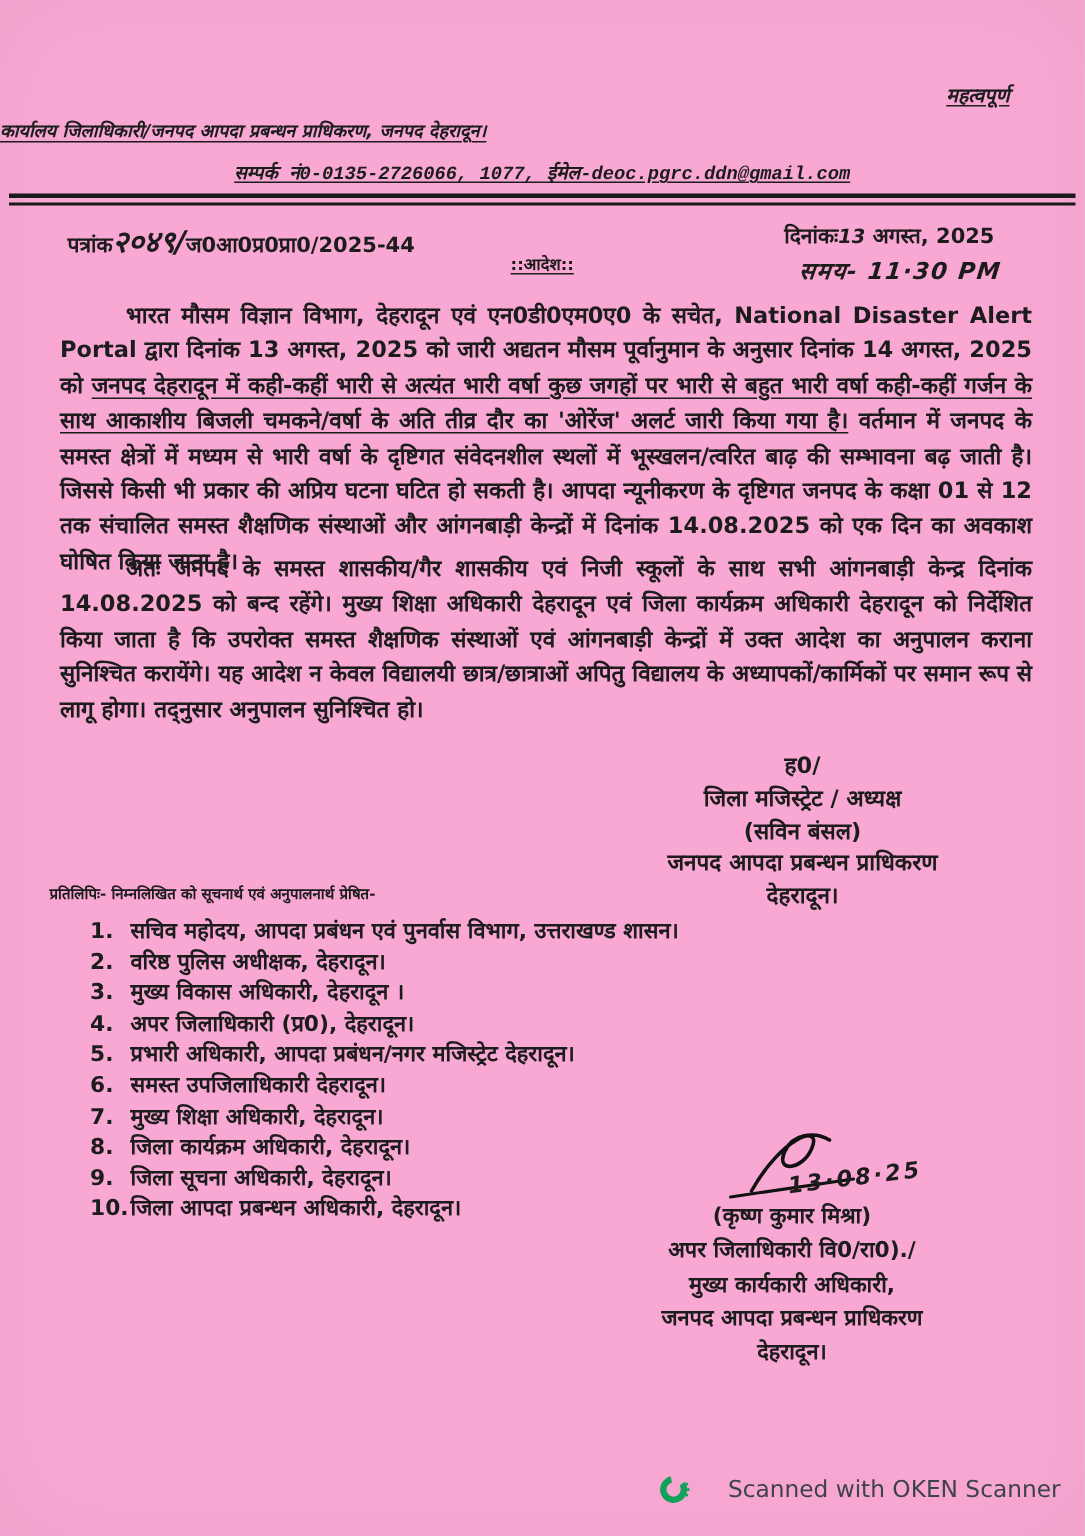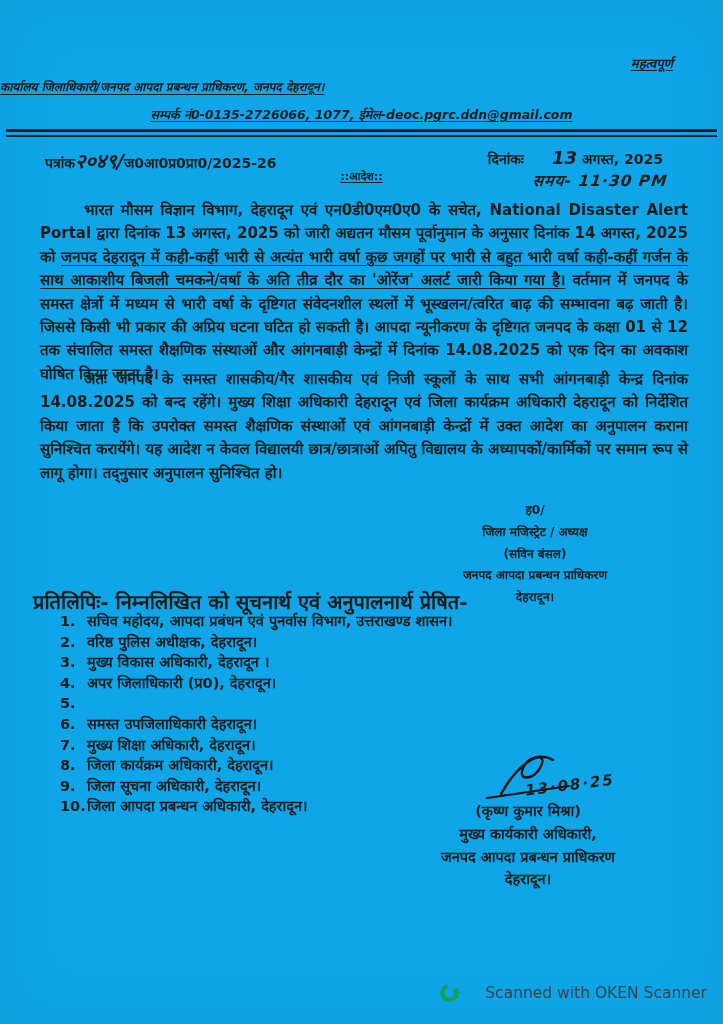--- a/index.html
+++ b/index.html
@@ -1,70 +1,70 @@
 <!DOCTYPE html>
 <html><head>
 <meta charset="utf-8">
 <style>
   * { margin:0; padding:0; box-sizing:border-box; }
   body { background:#d9d9d9; font-family:"DejaVu Sans", sans-serif; }
   .page {
     position:relative; width:723px; height:1024px; margin:0 auto;
-    background:#0ea5e9; color:#1c1c1c; overflow:hidden;
+    background:#f9a8d4; color:#1c1c1c; overflow:hidden;
     box-shadow: inset 0 0 70px rgba(60,60,55,0.06);
   }
   .hand { font-style:italic; font-weight:700; letter-spacing:1px; }
 
   .important {
     position:absolute; top:54px; right:50px;
     font-size:13px; font-weight:700; font-style:italic;
     text-decoration:underline; text-underline-offset:2px;
   }
   .office-title {
     position:absolute; top:78px; left:0; width:100%;
     text-align:left; font-size:12px; font-weight:700; font-style:italic;
   }
   .office-title span { text-decoration:underline; text-underline-offset:3px; }
   .contact-line {
     position:absolute; top:106px; left:0; width:100%;
-    text-align:center; font-size:12.5px; font-weight:700; font-style:italic;
+    text-align:center; font-size:12.5px; font-weight:700; font-style:italic;font-family:Liberation Mono, monospace;
   }
   .contact-line span { text-decoration:underline; text-underline-offset:2px; }
 
   .rule-top { position:absolute; top:129px; left:6px; right:6px; height:3px; background:#1a1a1a; }
   .rule-bottom { position:absolute; top:135px; left:6px; right:6px; height:2px; background:#1a1a1a; }
 
   .letter-no { position:absolute; top:147px; left:45px; font-size:14px; font-weight:700; }
   .letter-no .hand { font-size:20px; letter-spacing:0; }
   .date-line { position:absolute; top:147px; right:60px; font-size:14px; font-weight:700; }
-  .date-line .hand { font-size:18px; letter-spacing:0;margin-left:28px; }
+  .date-line .hand { font-size:13px; letter-spacing:0; }
   .time-line { position:absolute; top:169px; right:55px; font-size:15.5px; }
   .time-line .hand { display:inline-block; transform:skewX(-6deg); }
 
   .order-heading {
     position:absolute; top:168px; left:0; width:100%; text-align:center;
     font-size:11px; font-weight:700;
   }
   .order-heading span { text-decoration:underline; text-underline-offset:2px; }
 
   .para {
     position:absolute; left:40px; width:648px;
     font-size:15px; font-weight:700; line-height:23.4px;
     text-align:justify; text-indent:44px;
   }
   .para1 { top:199px; }
   .para2 { top:368px; }
   .u { text-decoration:underline; text-underline-offset:3px; }
 
   .sig1 {
     position:absolute; top:500px; right:53px; width:270px;
-    text-align:center; font-size:12px; font-weight:700; line-height:21.8px;
+    text-align:center; font-size:15px; font-weight:700; line-height:21.8px;
   }
 
-  .copy-head { position:absolute; top:588px; left:33px; font-size:20px; font-weight:700; }
+  .copy-head { position:absolute; top:588px; left:33px; font-size:10px; font-weight:700; }
   .copy-list { position:absolute; top:611px; left:60px; width:400px; }
   .copy-item { display:flex; font-size:14.5px; font-weight:700; line-height:20.6px; }
   .copy-item .num { flex:none; width:27px; }
 
   .sig2-scribble { position:absolute; top:748px; right:100px; width:150px; height:58px; }
   .sig2-date {
     position:absolute; top:776px; right:108px;
     font-size:15px; font-weight:700; font-style:italic;
     display:inline-block; transform:rotate(-7deg); letter-spacing:2px;
   }
@@ -91,21 +91,21 @@
   <div class="office-title">
     <span>कार्यालय जिलाधिकारी/जनपद आपदा प्रबन्धन प्राधिकरण, जनपद देहरादून।</span>
   </div>
   <div class="contact-line">
     <span>सम्पर्क नं0-0135-2726066, 1077, ईमेल-deoc.pgrc.ddn@gmail.com</span>
   </div>
 
   <div class="rule-top"></div>
   <div class="rule-bottom"></div>
 
-  <div class="letter-no"><span>पत्रांक</span><span class="hand">२०४९/</span><span>ज0आ0प्र0प्रा0/2025-26</span></div>
+  <div class="letter-no"><span>पत्रांक</span><span class="hand">२०४९/</span><span>ज0आ0प्र0प्रा0/2025-44</span></div>
 
   <div class="date-line"><span>दिनांकः</span><span class="hand">13</span><span> अगस्त, 2025</span></div>
 
   <div class="order-heading">
     <span>::आदेश::</span>
   </div>
 
   <div class="time-line">
     <span class="hand">समय- 11·30 PM</span>
   </div>
@@ -136,20 +136,21 @@
     <div class="copy-item">
         <span class="num">3.</span>
         <span>मुख्य विकास अधिकारी, देहरादून ।</span>
       </div>
     <div class="copy-item">
         <span class="num">4.</span>
         <span>अपर जिलाधिकारी (प्र0), देहरादून।</span>
       </div>
     <div class="copy-item">
         <span class="num">5.</span>
+        <span>प्रभारी अधिकारी, आपदा प्रबंधन/नगर मजिस्ट्रेट देहरादून।</span>
       </div>
     <div class="copy-item">
         <span class="num">6.</span>
         <span>समस्त उपजिलाधिकारी देहरादून।</span>
       </div>
     <div class="copy-item">
         <span class="num">7.</span>
         <span>मुख्य शिक्षा अधिकारी, देहरादून।</span>
       </div>
     <div class="copy-item">
@@ -167,20 +168,21 @@
   </div>
 
   <svg class="sig2-scribble" viewBox="0 0 150 58">
     <path d="M28 46 C 48 10, 76 0, 68 18 C 62 32, 44 34, 50 20 C 55 8, 70 6, 80 12" fill="none" stroke="#111" stroke-width="2.4" stroke-linecap="round"></path>
     <path d="M14 50 L 96 38" fill="none" stroke="#111" stroke-width="2" stroke-linecap="round"></path>
   </svg>
   <div class="sig2-date">13·08·25</div>
 
   <div class="sig2">
     <div>(कृष्ण कुमार मिश्रा)</div>
+    <div>अपर जिलाधिकारी वि0/रा0)./</div>
     <div>मुख्य कार्यकारी अधिकारी,</div>
     <div>जनपद आपदा प्रबन्धन प्राधिकरण</div>
     <div>देहरादून।</div>
   </div>
 
   <div class="footer">
     <svg class="oken-logo" viewBox="0 0 24 24">
       <circle cx="11" cy="12" r="7.5" fill="none" stroke="#12a15b" stroke-width="4.6" stroke-dasharray="38 9" transform="rotate(-35 11 12)"></circle>
       <circle cx="20.5" cy="8" r="1.1" fill="#12a15b"></circle>
       <circle cx="21.6" cy="12" r="1.1" fill="#12a15b"></circle>

